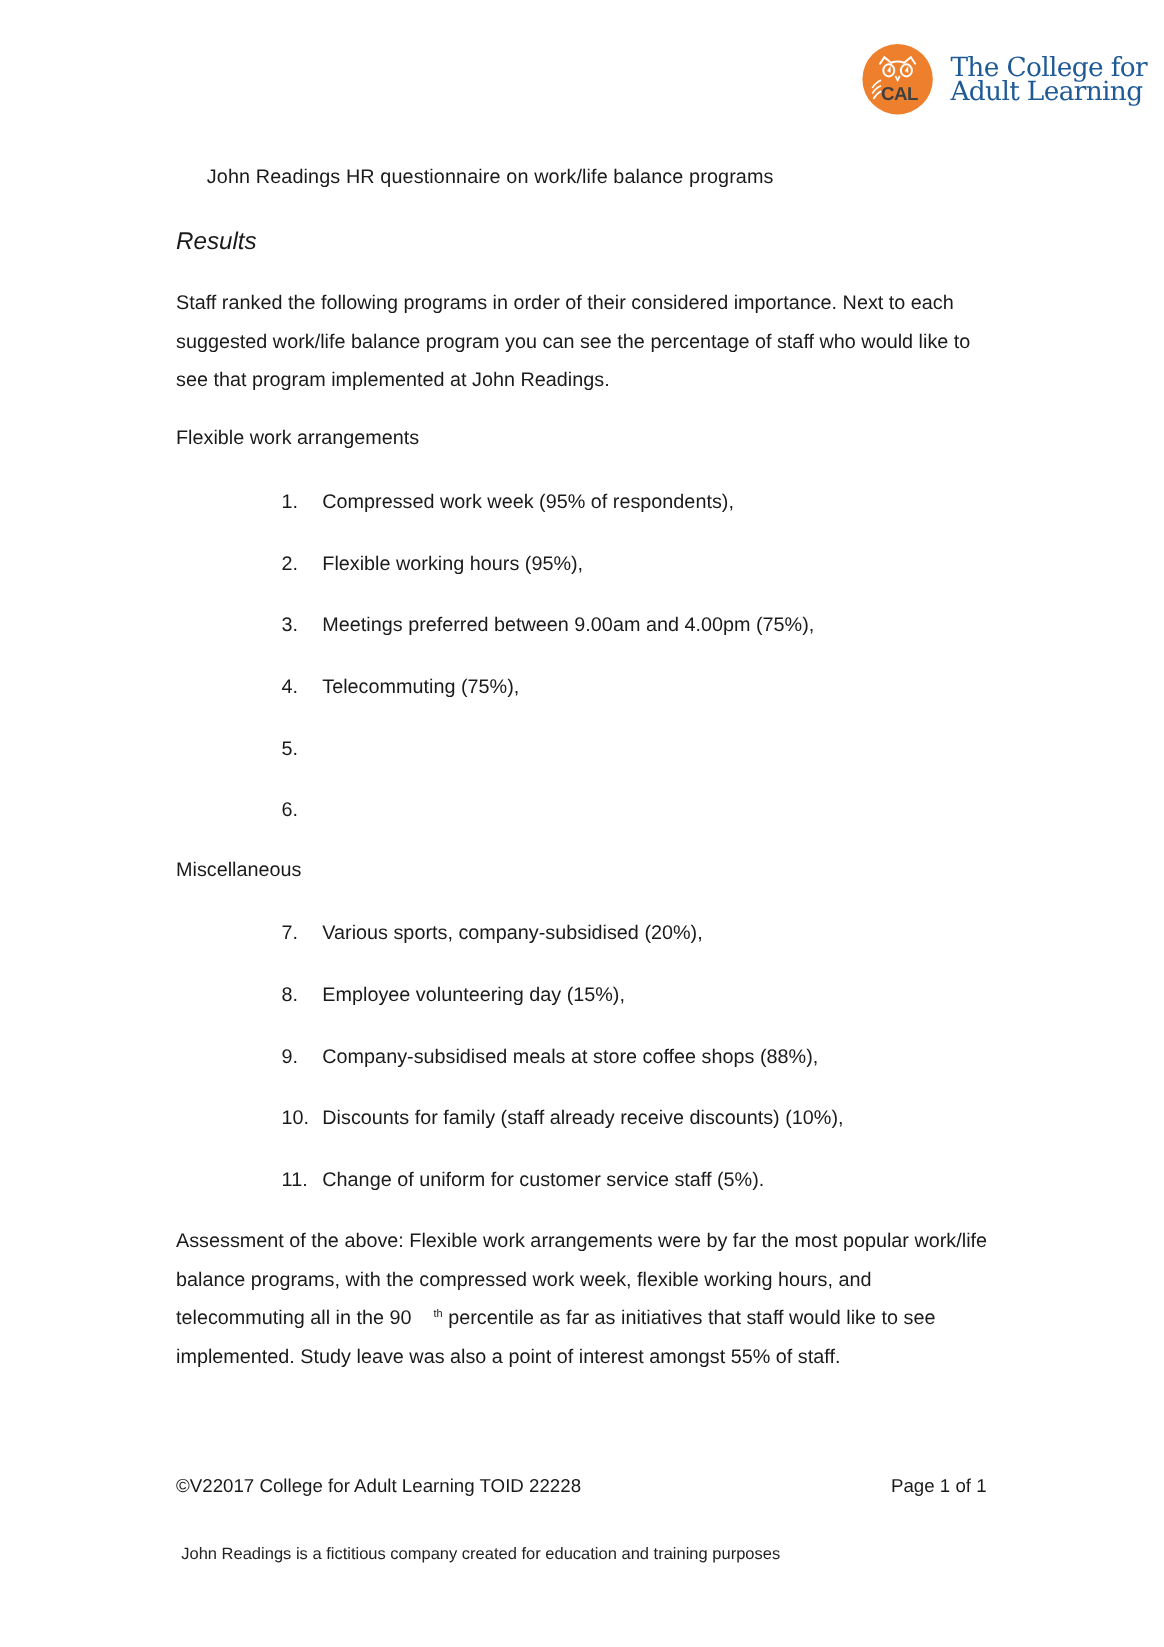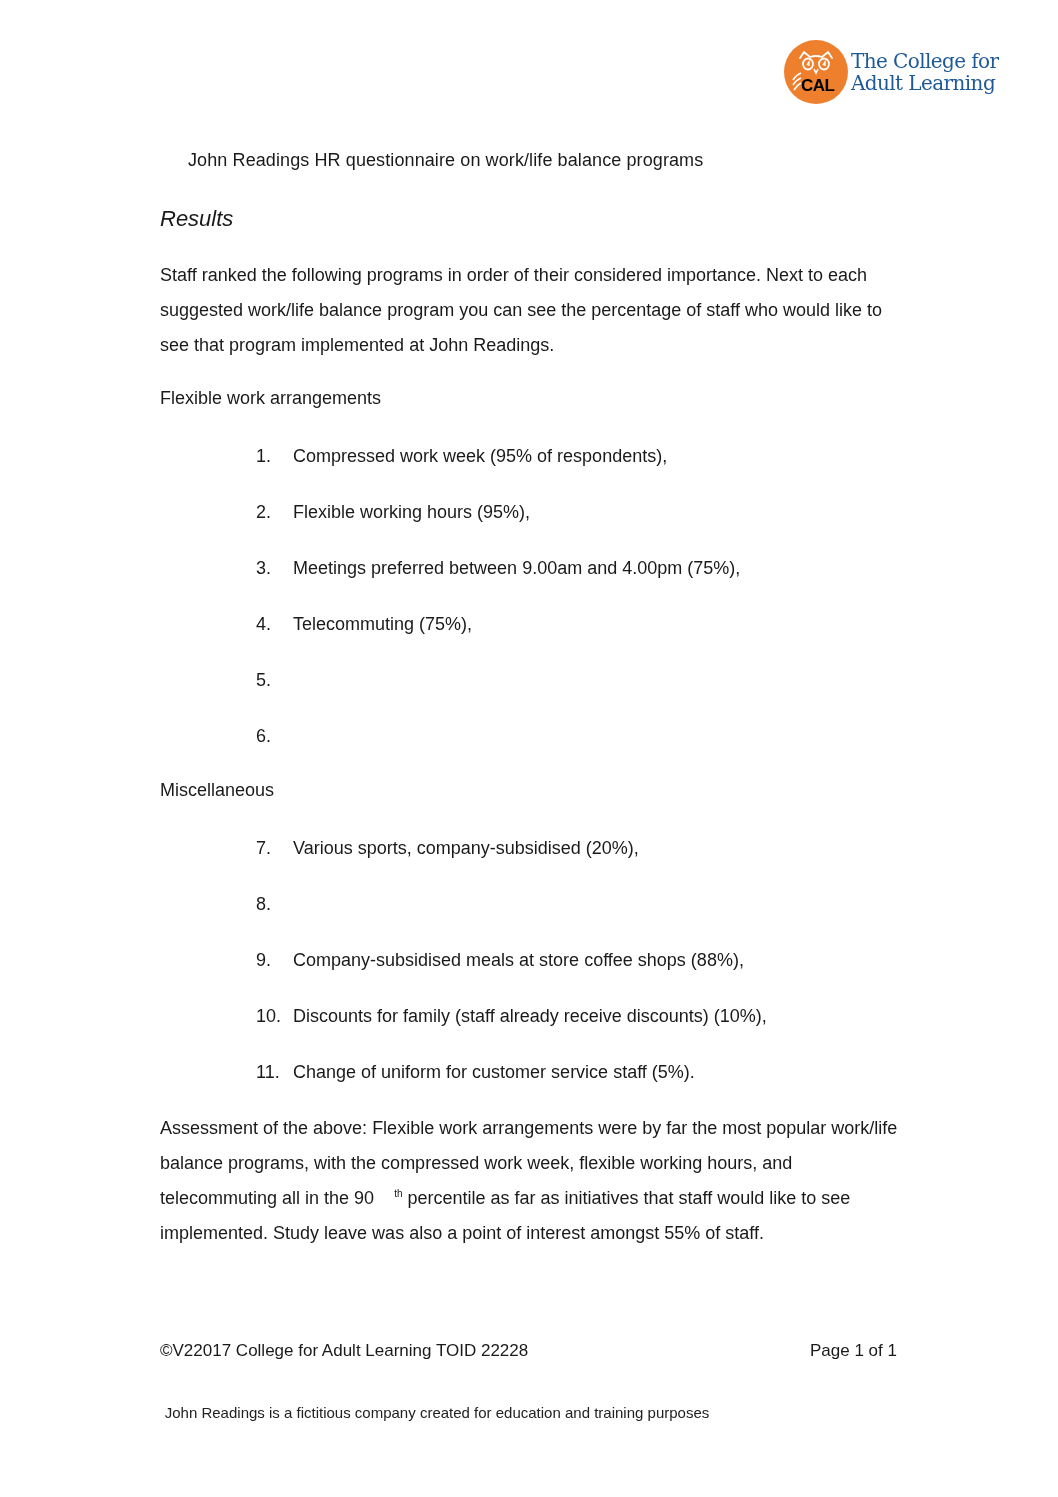--- a/index.html
+++ b/index.html
@@ -28,24 +28,24 @@
       border-radius: 50%;
       background: #ee7f2d;
       position: relative;
       flex: none;
     }
     .logo-circle svg {
       position: absolute;
       left: 0; top: 0;
     }
     .logo-text {
-      margin-left: 3px;
+      margin-left: 16px;
       font-family: "DejaVu Serif", "Liberation Serif", serif;
       color: #1f5a96;
-      font-size: 20px;
+      font-size: 24px;
       line-height: 22px;
       letter-spacing: -0.6px;
     }
     .logo-text div { white-space: nowrap; }
 
     .doc-title {
       position: absolute;
       left: 160px;
       top: 150px;
       font-size: 18px;
@@ -139,21 +139,21 @@
       <ellipse cx="40" cy="24" rx="5" ry="5.5" fill="none" stroke="#ffffff" stroke-width="1.8"></ellipse>
       <path d="M23 25 L25 22 L25 26" fill="none" stroke="#ffffff" stroke-width="1.4"></path>
       <path d="M39 25 L41 22 L41 26" fill="none" stroke="#ffffff" stroke-width="1.4"></path>
 
       <path d="M30 29 L32 33 L34 29" fill="none" stroke="#ffffff" stroke-width="1.6"></path>
 
       <path d="M9 40 Q12 35 17 33" fill="none" stroke="#ffffff" stroke-width="1.6"></path>
       <path d="M9 45 Q12 40 17 38" fill="none" stroke="#ffffff" stroke-width="1.6"></path>
       <path d="M10 50 Q13 45 17 43" fill="none" stroke="#ffffff" stroke-width="1.6"></path>
     </svg>
-    <span style="position:absolute;left:17px;top:36px;color:#000000;font-family:'Liberation Sans',sans-serif;font-weight:bold;font-size:17px;letter-spacing:-0.5px;">CAL</span>
+    <span style="position:absolute;left:17px;top:36px;color:#404040;font-family:'Liberation Sans',sans-serif;font-weight:bold;font-size:17px;letter-spacing:-0.5px;">CAL</span>
   </div>
   <div class="logo-text">
     <div>The College for</div>
     <div>Adult Learning</div>
   </div>
 </div>
 
 <div class="doc-title">John Readings HR questionnaire on work/life balance programs</div>
 <div class="results">Results</div>
 
@@ -186,20 +186,21 @@
 </ol>
 
 <div class="section-heading" style="top:780px;">Miscellaneous</div>
 <ol class="list" style="top:837px;">
   <li>
       <span class="num">7.</span>
       <span>Various sports, company-subsidised (20%),</span>
     </li>
   <li>
       <span class="num">8.</span>
+      <span>Employee volunteering day (15%),</span>
     </li>
   <li>
       <span class="num">9.</span>
       <span>Company-subsidised meals at store coffee shops (88%),</span>
     </li>
   <li>
       <span class="num">10.</span>
       <span>Discounts for family (staff already receive discounts) (10%),</span>
     </li>
   <li>

